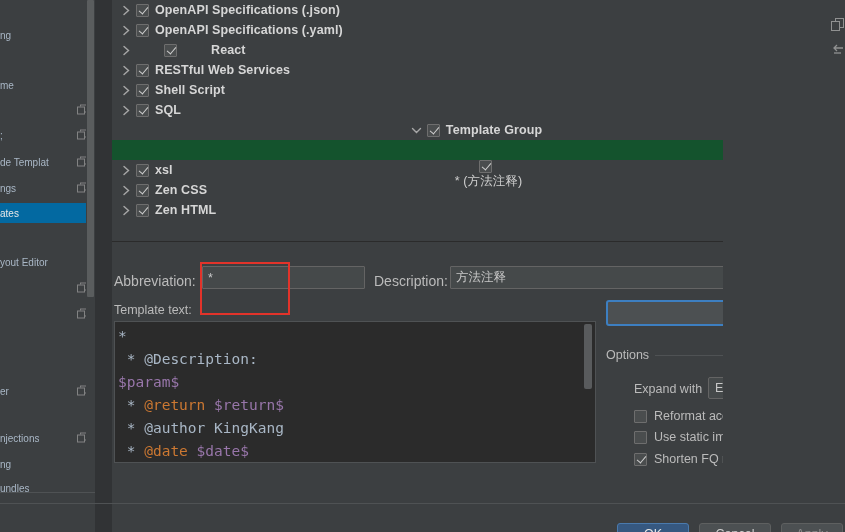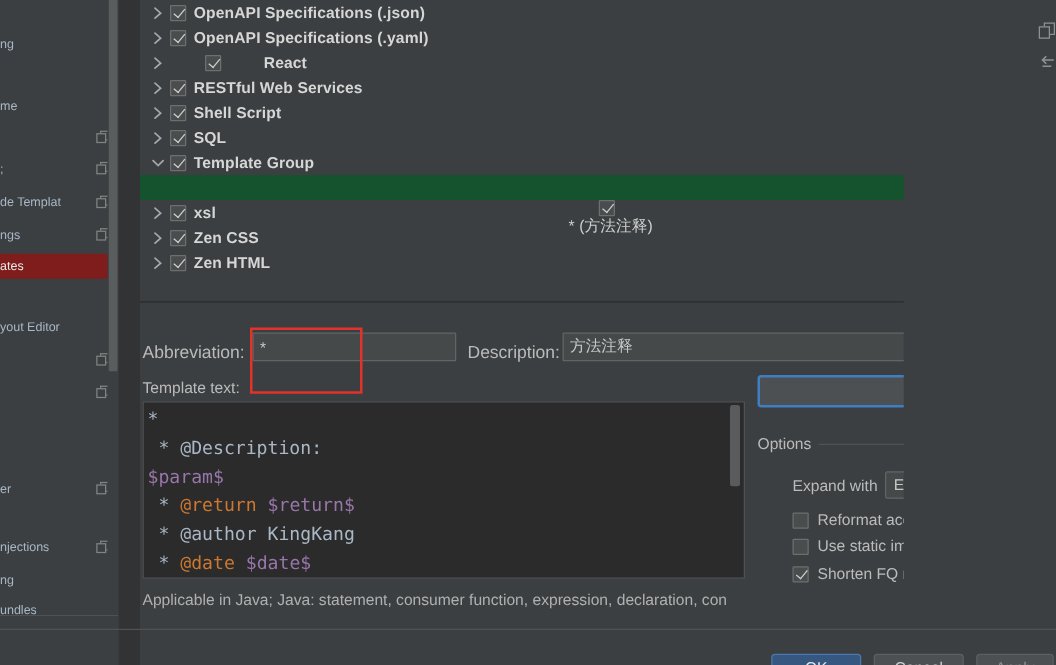--- a/index.html
+++ b/index.html
@@ -20,21 +20,21 @@
     background: #3c3f41;
     overflow: hidden;
   }
   .side-row {
     position: absolute; left: 0; width: 95px; height: 20px;
     display: flex; align-items: center;
     color: #a9b7c6; font-size: 10px;
     white-space: nowrap;
   }
   .side-row .lbl { padding-left: 0px; overflow: hidden; }
-  .side-row.sel { background: #7f1d1d; color: #e8e8e8; }
+  .side-row.sel { background: #0369a1; color: #e8e8e8; }
   .copy-ico {
     position: absolute; right: 7px; top: 50%; transform: translateY(-50%);
     width: 11px; height: 11px;
     opacity: .75;
   }
   .copy-ico i {
     position: absolute; display: block; border: 1px solid #9a9a9a;
   }
   .copy-ico i.back { left: 3px; top: 0; width: 8px; height: 8px; background: #3c3f41; }
   .copy-ico i.front { left: 0; top: 2px; width: 8px; height: 8px; background: #3c3f41; }
@@ -372,21 +372,21 @@
           </div>
           <div class="tree-row" style="padding-left: 4px;">
             <span class="tw">
               <svg width="9" height="11" viewBox="0 0 9 11">
                 <path d="M2 1.5 L6.5 5.5 L2 9.5" stroke="#a7a7a7" stroke-width="1.4" fill="none" stroke-linecap="round"></path>
               </svg>
             </span>
             <span class="cb checked"></span>
             <span class="tree-label">SQL</span>
           </div>
-          <div class="tree-row" style="padding-left: 4px;">
+          <div class="tree-row" style="padding-left: 4px; justify-content: center;">
             <span class="tw">
               <svg width="11" height="9" viewBox="0 0 11 9">
                 <path d="M1.5 2.5 L5.5 6.5 L9.5 2.5" stroke="#a7a7a7" stroke-width="1.4" fill="none" stroke-linecap="round"></path>
               </svg>
             </span>
             <span class="cb checked"></span>
             <span class="tree-label">Template Group</span>
           </div>
           <div class="tree-row selected" style="padding-left: 32px;">
             <span class="tw"></span>
@@ -466,21 +466,20 @@
         <div class="opt-row" style="top: 430px;">
           <span class="opt-cb"></span>
           <span>Use static import if possible</span>
         </div>
         <div class="opt-row" style="top: 452px;">
           <span class="opt-cb checked"></span>
           <span>Shorten FQ names</span>
         </div>
       </div>
 
-    <div id="applicable">Applicable in Java; Java: statement, consumer function, expression, declaration, con</div>
   </div>
 
   <div id="right-rail">
     <div class="rail-ico copy" style="left:108px; top:18px;">
       <i class="back"></i>
         <i class="front"></i>
     </div>
     <svg class="rail-ico" style="left:108px; top:42px;" viewBox="0 0 14 14">
       <path d="M12 6 H3 M6 3 L3 6 L6 9" stroke="#a6a6a6" stroke-width="1.3" fill="none"></path>
       <path d="M3 11 H10" stroke="#a6a6a6" stroke-width="1.3" fill="none"></path>

